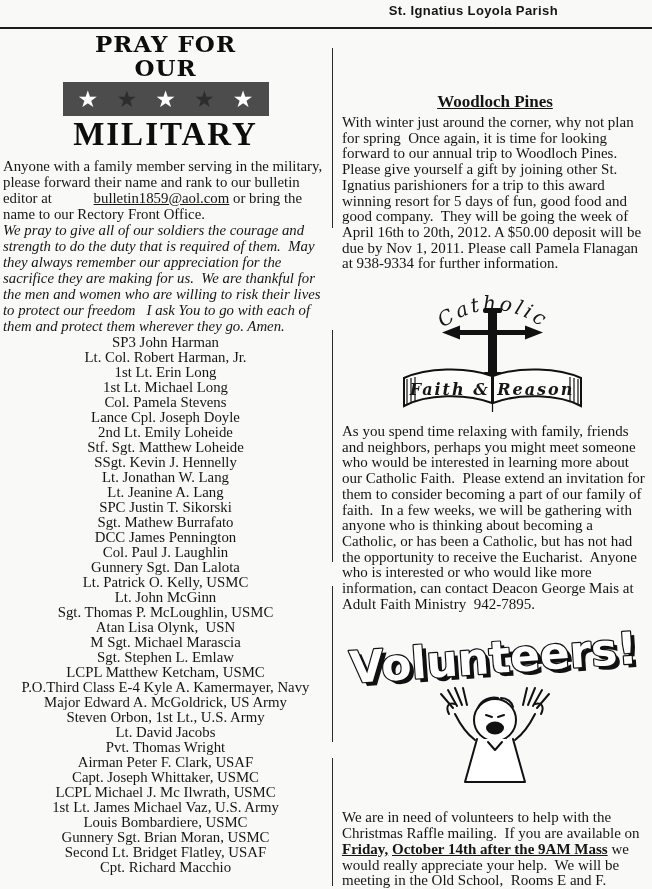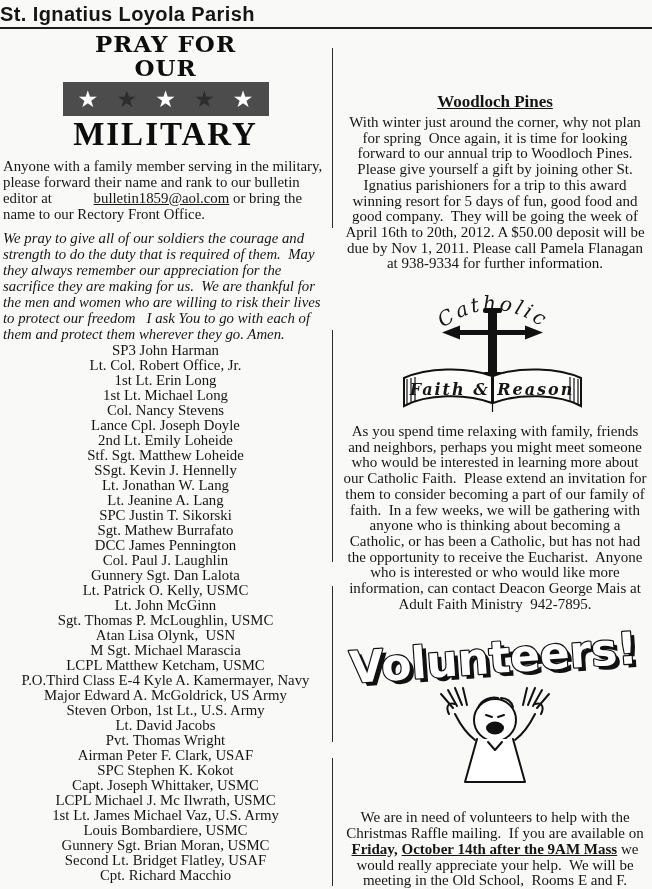--- a/index.html
+++ b/index.html
@@ -6,35 +6,35 @@
   .page{
     position:relative;
     width:652px;height:889px;
     background:#f9f9f8;
     color:#151515;
     font-family:"Liberation Serif",serif;
     overflow:hidden;
   }
   .page-title{
     position:absolute;top:3px;left:0;width:558px;
-    text-align:left;
+    text-align:right;
     font-family:"Liberation Sans",sans-serif;
-    font-weight:bold;font-size:20px;letter-spacing:.4px;
+    font-weight:bold;font-size:13px;letter-spacing:.4px;
   }
   .top-rule{
     position:absolute;top:27px;left:0;width:652px;height:2px;background:#1c1c1c;
   }
   .vline{position:absolute;left:332px;width:1px;background:#2a2a2a;}
 
   .col-left{position:absolute;left:3px;top:32px;width:325px;}
   .col-right{position:absolute;left:342px;top:44px;width:306px;margin-top:48px;}
 
   p{margin:0;white-space:pre-wrap;}
   .body-text{font-size:14.8px;line-height:16px;text-align:left;}
-  .right-text{font-size:15px;line-height:15.7px;text-align:center;}
+  .right-text{font-size:15px;line-height:15.7px;text-align:left;}
   .italic{font-style:italic;}
   .underline{text-decoration:underline;padding-left:38px;}
   .bold-underline{font-weight:bold;text-decoration:underline;}
 
   
   .military-graphic{width:206px;margin:0 auto 0 auto;text-align:center;}
   .pray-line{
     font-family:"DejaVu Serif",serif;font-weight:bold;
     font-size:23px;line-height:1.05;letter-spacing:1px;color:#0d0d0d;
   }
@@ -44,21 +44,21 @@
   }
   .star{font-size:23px;line-height:1;}
   .star:nth-child(odd){color:#ffffff;}
   .star:nth-child(even){color:#2d2d2d;}
   .military-line{
     font-family:Liberation Serif, serif;font-weight:bold;
     font-size:33px;line-height:1.02;letter-spacing:2px;color:#0d0d0d;
   }
 
   .intro-para{margin-top:6px;}
-  .prayer-para{margin-top:8px;}
+  .prayer-para{margin-top:0;}
   .names-list{margin-top:1px;text-align:center;font-size:14.8px;line-height:15px;}
   .military-name{white-space:pre;}
 
   .wood-heading{
     text-align:center;font-weight:bold;font-size:17px;
     text-decoration:underline;margin:0 0 3px 0;
   }
   .graphic-center{text-align:center;}
   .faith-graphic{margin:8px auto 4px auto;display:block;}
   .faith-para{margin-top:4px;}
@@ -91,48 +91,48 @@
       </div>
       <div class="military-line">MILITARY</div>
     </div>
 
     <p class="body-text intro-para"><span>Anyone with a family member serving in the military, please forward their name and rank to our bulletin editor at </span><span class="underline">bulletin1859@aol.com</span><span> or bring the name to our Rectory Front Office.</span></p>
 
     <p class="body-text italic prayer-para">We pray to give all of our soldiers the courage and strength to do the duty that is required of them.  May they always remember our appreciation for the sacrifice they are making for us.  We are thankful for the men and women who are willing to risk their lives to protect our freedom   I ask You to go with each of them and protect them wherever they go. Amen.</p>
 
     <div class="names-list">
         <div class="military-name">SP3 John Harman</div>
-        <div class="military-name">Lt. Col. Robert Office, Jr.</div>
+        <div class="military-name">Lt. Col. Robert Harman, Jr.</div>
         <div class="military-name">1st Lt. Erin Long</div>
         <div class="military-name">1st Lt. Michael Long</div>
-        <div class="military-name">Col. Nancy Stevens</div>
+        <div class="military-name">Col. Pamela Stevens</div>
         <div class="military-name">Lance Cpl. Joseph Doyle</div>
         <div class="military-name">2nd Lt. Emily Loheide</div>
         <div class="military-name">Stf. Sgt. Matthew Loheide</div>
         <div class="military-name">SSgt. Kevin J. Hennelly</div>
         <div class="military-name">Lt. Jonathan W. Lang</div>
         <div class="military-name">Lt. Jeanine A. Lang</div>
         <div class="military-name">SPC Justin T. Sikorski</div>
         <div class="military-name">Sgt. Mathew Burrafato</div>
         <div class="military-name">DCC James Pennington</div>
         <div class="military-name">Col. Paul J. Laughlin</div>
         <div class="military-name">Gunnery Sgt. Dan Lalota</div>
         <div class="military-name">Lt. Patrick O. Kelly, USMC</div>
         <div class="military-name">Lt. John McGinn</div>
         <div class="military-name">Sgt. Thomas P. McLoughlin, USMC</div>
         <div class="military-name">Atan Lisa Olynk,  USN</div>
         <div class="military-name">M Sgt. Michael Marascia</div>
+        <div class="military-name">Sgt. Stephen L. Emlaw</div>
         <div class="military-name">LCPL Matthew Ketcham, USMC</div>
         <div class="military-name">P.O.Third Class E-4 Kyle A. Kamermayer, Navy</div>
         <div class="military-name">Major Edward A. McGoldrick, US Army</div>
         <div class="military-name">Steven Orbon, 1st Lt., U.S. Army</div>
         <div class="military-name">Lt. David Jacobs</div>
         <div class="military-name">Pvt. Thomas Wright</div>
         <div class="military-name">Airman Peter F. Clark, USAF</div>
-        <div class="military-name">SPC Stephen K. Kokot</div>
         <div class="military-name">Capt. Joseph Whittaker, USMC</div>
         <div class="military-name">LCPL Michael J. Mc Ilwrath, USMC</div>
         <div class="military-name">1st Lt. James Michael Vaz, U.S. Army</div>
         <div class="military-name">Louis Bombardiere, USMC</div>
         <div class="military-name">Gunnery Sgt. Brian Moran, USMC</div>
         <div class="military-name">Second Lt. Bridget Flatley, USAF</div>
         <div class="military-name">Cpt. Richard Macchio</div>
       </div>
   </div>
 

